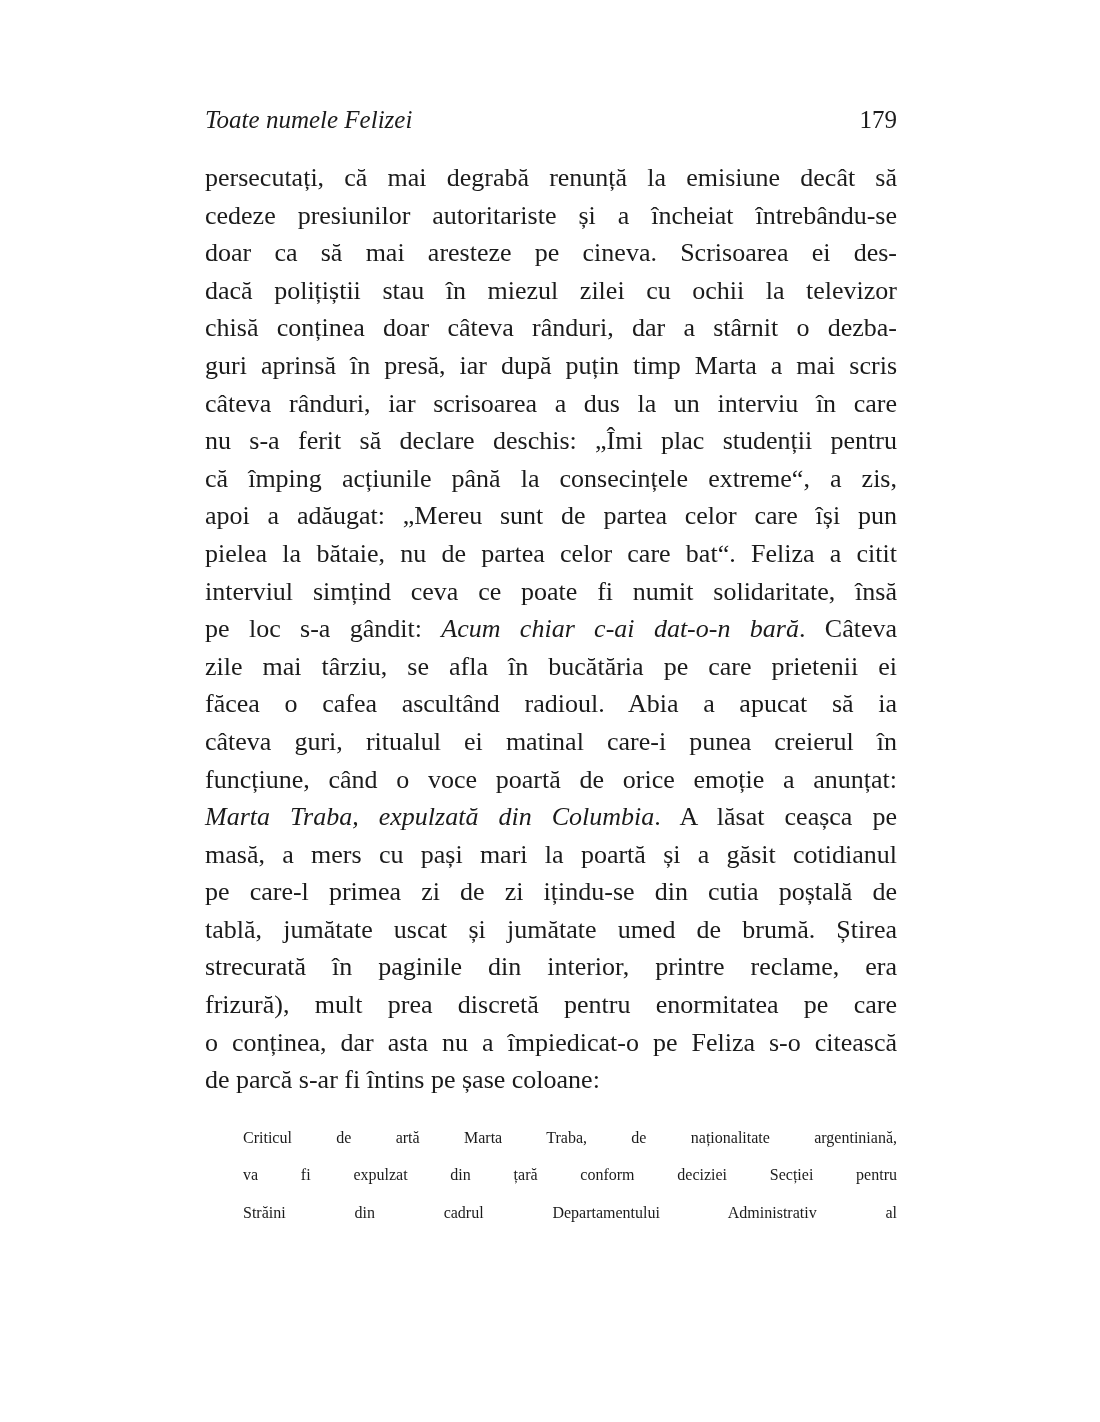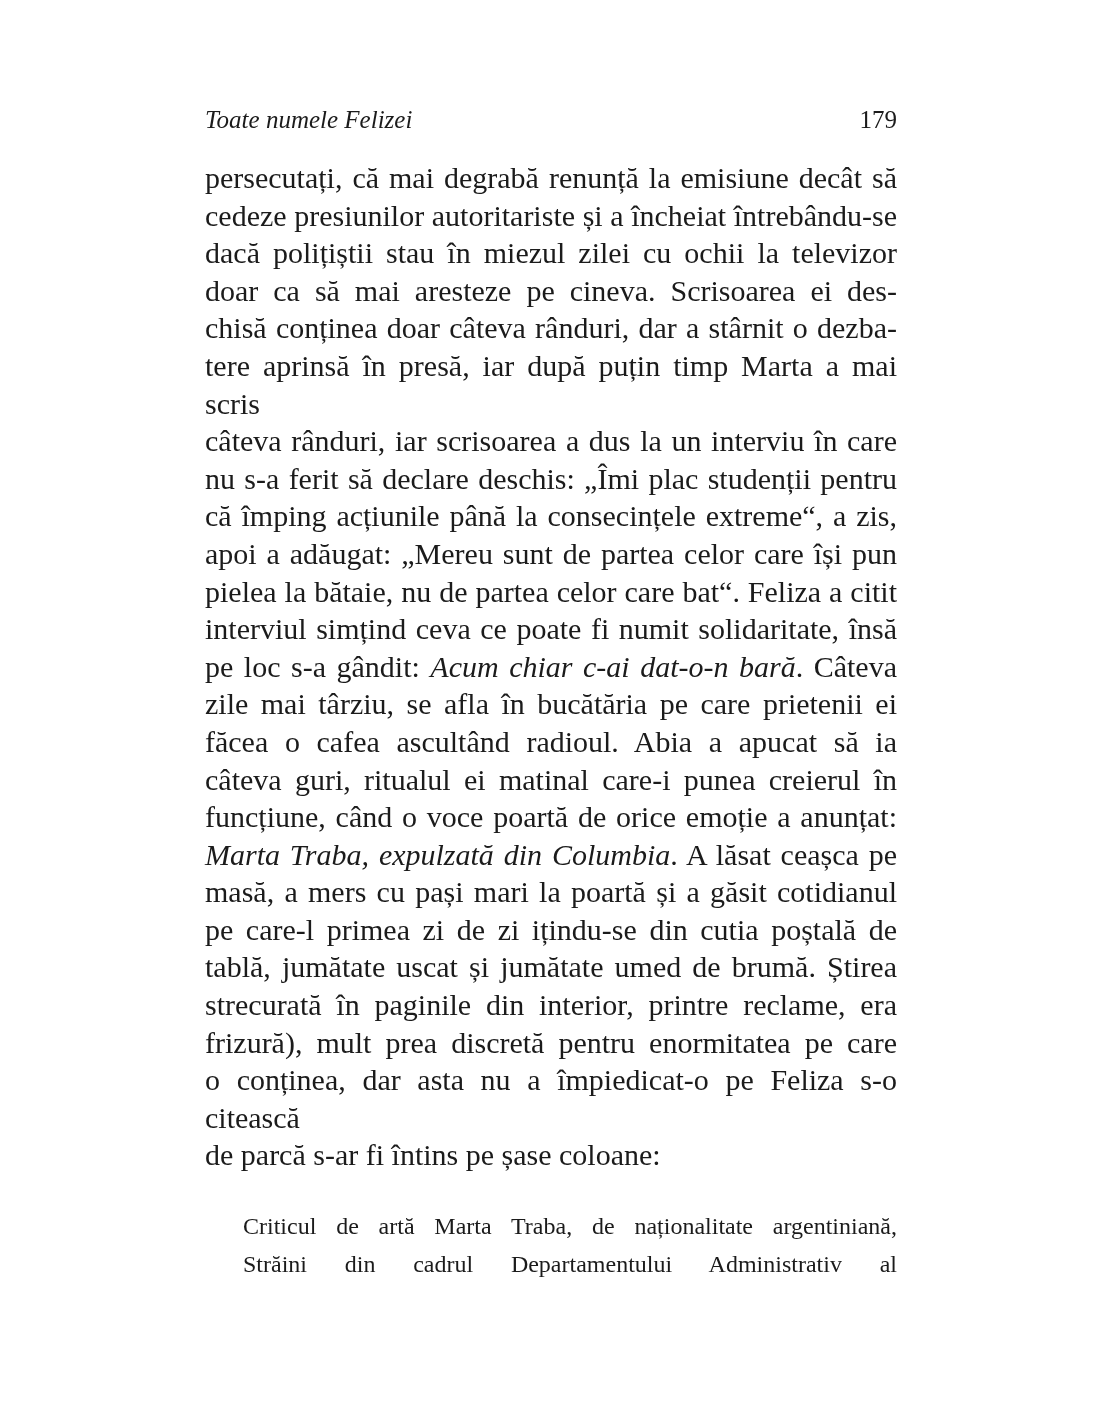--- a/index.html
+++ b/index.html
@@ -30,27 +30,27 @@
     line-height: 30px;
   }
   .running-title {
     font-style: italic;
   }
   .page-number {
     font-style: normal;
   }
   .body-text {
     margin-top: 24px;
-    font-size: 30px;
+    font-size: 26px;
     line-height: 37.6px;
   }
   .quote-block {
-    margin-top: 34px;
+    margin-top: 20px;
     padding-left: 38px;
-    font-size: 24px;
+    font-size: 16px;
     line-height: 37.6px;
   }
   .tline {
     text-align: justify;
     text-align-last: justify;
     text-justify: inter-word;
   }
   .tline.no-just {
     text-align: center;
     text-align-last: left;
@@ -64,24 +64,24 @@
 
 <div class="page">
   <div class="content">
     <div class="running-header">
       <span class="running-title">Toate numele Felizei</span>
       <span class="page-number">179</span>
     </div>
     <div class="body-text">
         <div class="tline"><span class="">persecutați, că mai degrabă renunță la emisiune decât să</span></div>
         <div class="tline"><span class="">cedeze presiunilor autoritariste și a încheiat întrebându-se</span></div>
+        <div class="tline"><span class="">doar ca să mai aresteze pe cineva. Scrisoarea ei des-</span></div>
         <div class="tline"><span class="">dacă polițiștii stau în miezul zilei cu ochii la televizor</span></div>
-        <div class="tline"><span class="">doar ca să mai aresteze pe cineva. Scrisoarea ei des-</span></div>
         <div class="tline"><span class="">chisă conținea doar câteva rânduri, dar a stârnit o dezba-</span></div>
-        <div class="tline"><span class="">tere aprinsă în presă, iar după puțin timp Marta a mai scris</span></div>
+        <div class="tline"><span class="">guri aprinsă în presă, iar după puțin timp Marta a mai scris</span></div>
         <div class="tline"><span class="">câteva rânduri, iar scrisoarea a dus la un interviu în care</span></div>
         <div class="tline"><span class="">nu s-a ferit să declare deschis: „Îmi plac studenții pentru</span></div>
         <div class="tline"><span class="">că împing acțiunile până la consecințele extreme“, a zis,</span></div>
         <div class="tline"><span class="">apoi a adăugat: „Mereu sunt de partea celor care își pun</span></div>
         <div class="tline"><span class="">pielea la bătaie, nu de partea celor care bat“. Feliza a citit</span></div>
         <div class="tline"><span class="">interviul simțind ceva ce poate fi numit solidaritate, însă</span></div>
         <div class="tline"><span class="">pe loc s-a gândit: </span><span class="italic">Acum chiar c-ai dat-o-n bară</span><span class="">. Câteva</span></div>
         <div class="tline"><span class="">zile mai târziu, se afla în bucătăria pe care prietenii ei</span></div>
         <div class="tline"><span class="">făcea o cafea ascultând radioul. Abia a apucat să ia</span></div>
         <div class="tline"><span class="">câteva guri, ritualul ei matinal care-i punea creierul în</span></div>
@@ -90,16 +90,17 @@
         <div class="tline"><span class="">masă, a mers cu pași mari la poartă și a găsit cotidianul</span></div>
         <div class="tline"><span class="">pe care-l primea zi de zi ițindu-se din cutia poștală de</span></div>
         <div class="tline"><span class="">tablă, jumătate uscat și jumătate umed de brumă. Știrea</span></div>
         <div class="tline"><span class="">strecurată în paginile din interior, printre reclame, era</span></div>
         <div class="tline"><span class="">frizură), mult prea discretă pentru enormitatea pe care</span></div>
         <div class="tline"><span class="">o conținea, dar asta nu a împiedicat-o pe Feliza s-o citească</span></div>
         <div class="tline no-just"><span class="">de parcă s-ar fi întins pe șase coloane:</span></div>
       </div>
     <div class="quote-block">
         <div class="tline"><span class="">Criticul de artă Marta Traba, de naționalitate argentiniană,</span></div>
+        <div class="tline"><span class="">va fi expulzat din țară conform deciziei Secției pentru</span></div>
         <div class="tline"><span class="">Străini din cadrul Departamentului Administrativ al</span></div>
       </div>
   </div>
 </div>
 
 </body></html>

